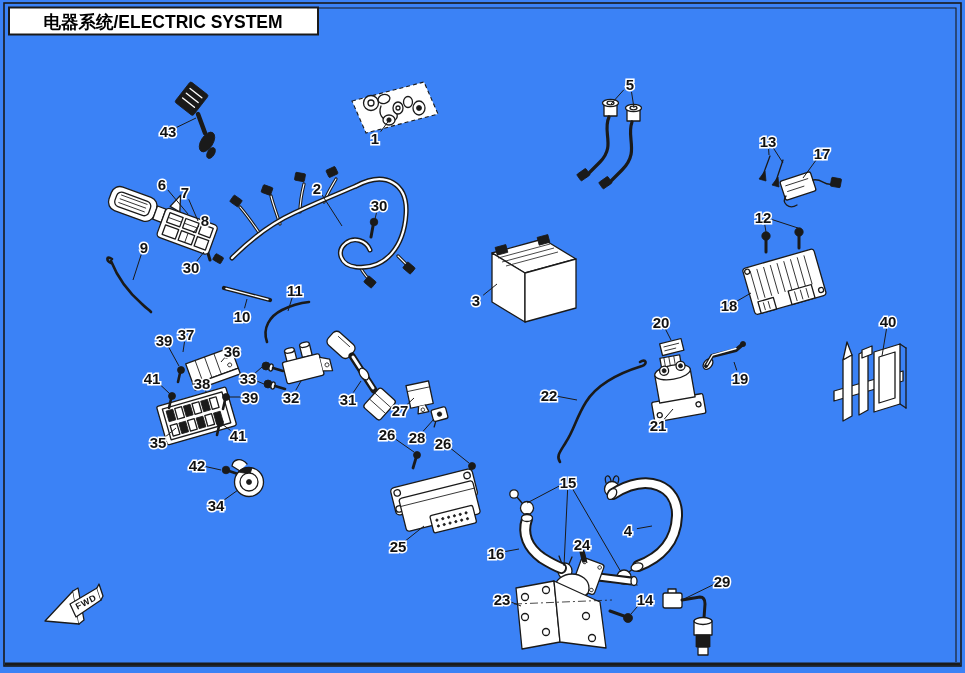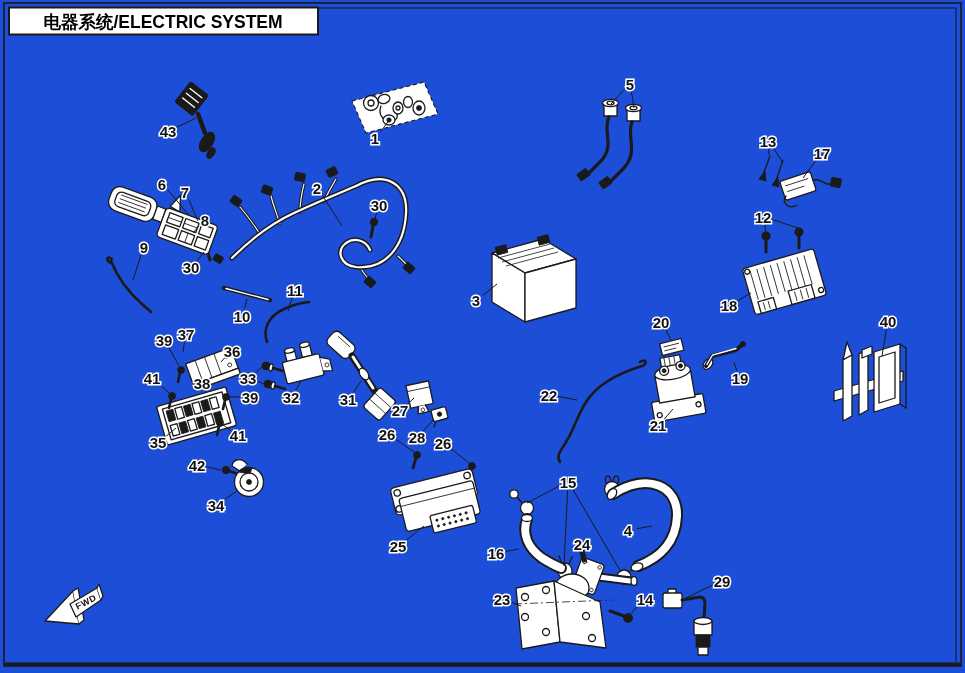--- a/index.html
+++ b/index.html
@@ -1,16 +1,16 @@
 <!DOCTYPE html>
 <html><head>
 <meta charset="utf-8">
 <style>
   html,body{margin:0;padding:0;background:#e8e8e8;}
-  #stage{position:relative;width:965px;height:673px;background:#1d4ed8;overflow:hidden;
+  #stage{position:relative;width:965px;height:673px;background:#3b82f6;overflow:hidden;
          font-family:"Liberation Sans", sans-serif;}
   svg{position:absolute;left:0;top:0;}
   .ln{fill:none;stroke:#1a1a1a;stroke-width:1.3;stroke-linecap:round;stroke-linejoin:round;}
   .fw{fill:#ffffff;stroke:#1a1a1a;stroke-width:1.3;stroke-linecap:round;stroke-linejoin:round;}
   .fb{fill:#1a1a1a;stroke:#1a1a1a;stroke-width:0.8;stroke-linejoin:round;}
   .thin{fill:none;stroke:#1a1a1a;stroke-width:0.8;}
   .wht{fill:none;stroke:#ffffff;stroke-width:1.4;stroke-linecap:round;}
   .tube{fill:none;stroke:#1a1a1a;stroke-width:12;stroke-linecap:round;}
   .tubein{fill:none;stroke:#ffffff;stroke-width:8;stroke-linecap:round;}
   .harn{fill:none;stroke:#1a1a1a;stroke-width:5;stroke-linecap:round;}

